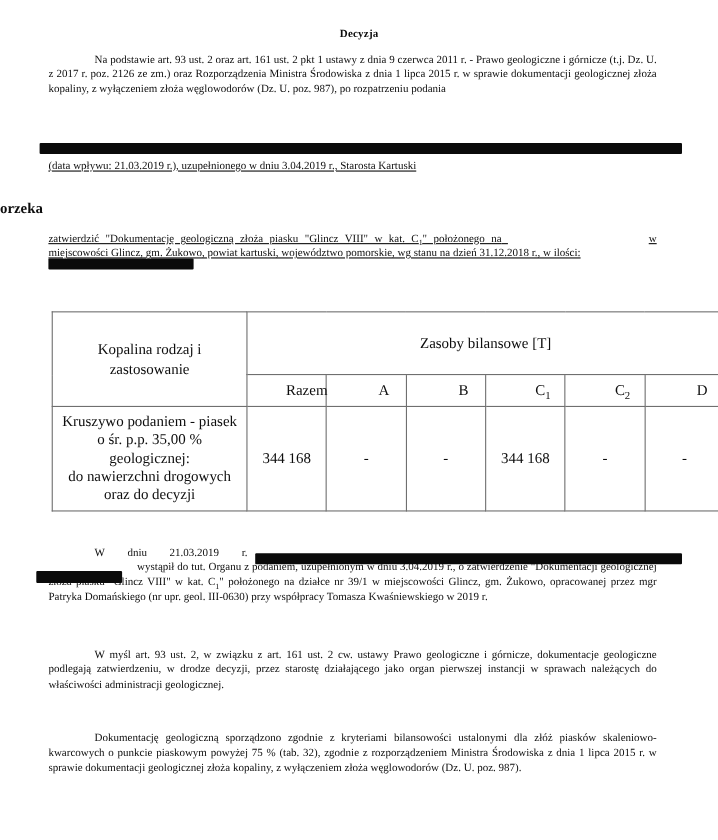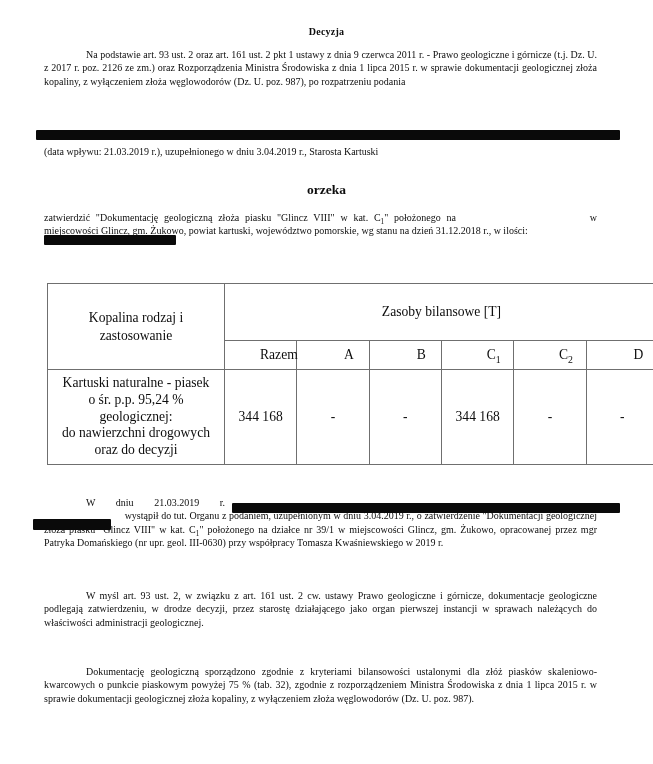--- a/index.html
+++ b/index.html
@@ -24,21 +24,21 @@
   }
   .doc-title {
     text-align: center;
     font-weight: bold;
     font-size: 10px;
     letter-spacing: 0.2px;
     margin: 16px 0 0 0;
     line-height: 1.2;
   }
   .section-head {
-    text-align: center;
+    text-align: left;
     font-weight: bold;
     font-size: 13.5px;
     margin: 0;
     line-height: 1.2;
   }
   .section-head.plain {
     font-weight: normal;
     letter-spacing: 0.6px;
     font-size: 14px;
   }
@@ -47,20 +47,21 @@
     line-height: 1.335;
     text-align: justify;
     text-justify: inter-word;
     margin: 0;
     padding: 0 56px 0 44px;
     text-indent: 42px;
     hyphens: none;
   }
   .para.noindent {
     text-indent: 0;
+    text-decoration: underline;
   }
   .blk {
     position: absolute;
     left: 0;
     right: 0;
   }
   
   .redact {
     position: absolute;
     background: #0a0a0a;
@@ -189,22 +190,22 @@
       <tr class="subhead">
         <td class="cw-razem">Razem</td>
         <td class="cw-a">A</td>
         <td class="cw-b">B</td>
         <td class="cw-c1"><span>C</span><sub>1</sub></td>
         <td class="cw-c2"><span>C</span><sub>2</sub></td>
         <td class="cw-d">D</td>
       </tr>
       <tr>
         <td class="rowdesc">
-          <span>Kartuski naturalne - piasek</span><br>
-          <span>o śr. p.p. 95,24 %</span><br>
+          <span>Kruszywo podaniem - piasek</span><br>
+          <span>o śr. p.p. 35,00 %</span><br>
           <span>geologicznej:</span><br>
           <span>do nawierzchni drogowych</span><br>
           <span>oraz do decyzji</span>
         </td>
         <td class="val">344 168</td>
         <td class="dash">-</td>
         <td class="dash">-</td>
         <td class="val">344 168</td>
         <td class="dash">-</td>
         <td class="dash">-</td>

